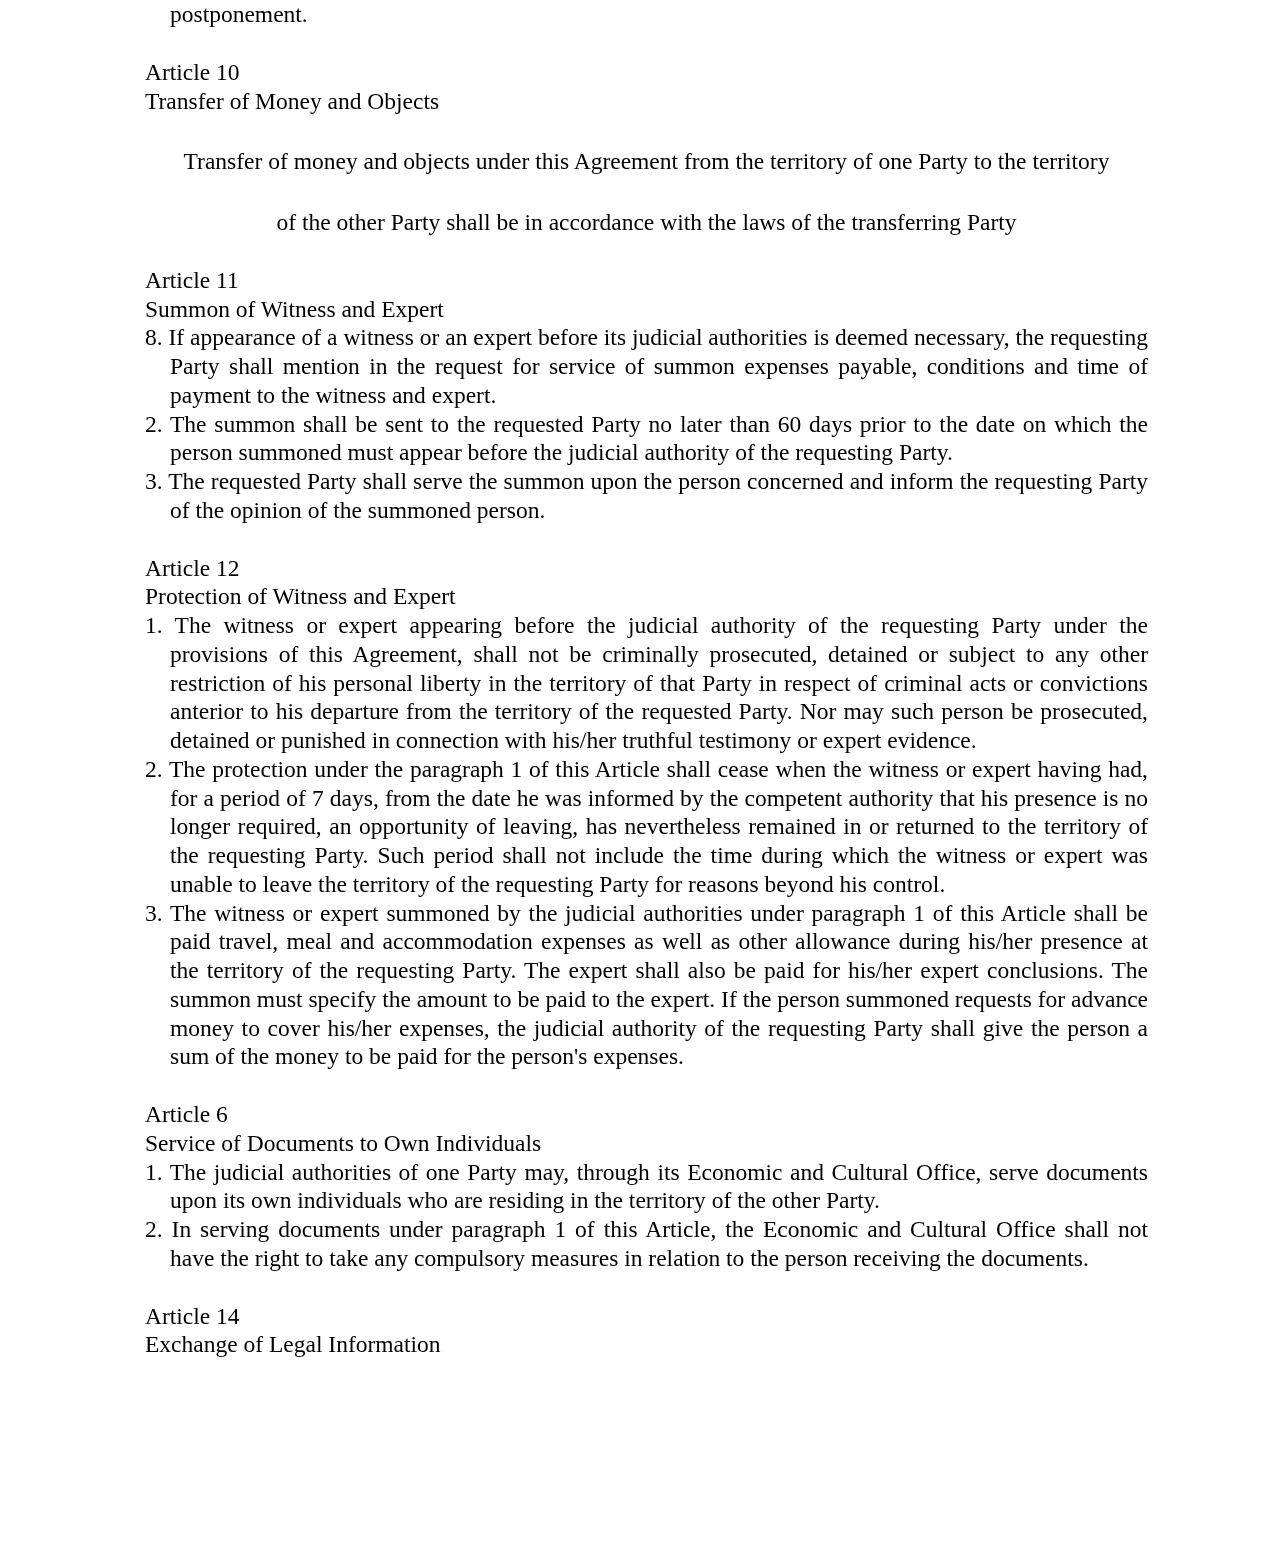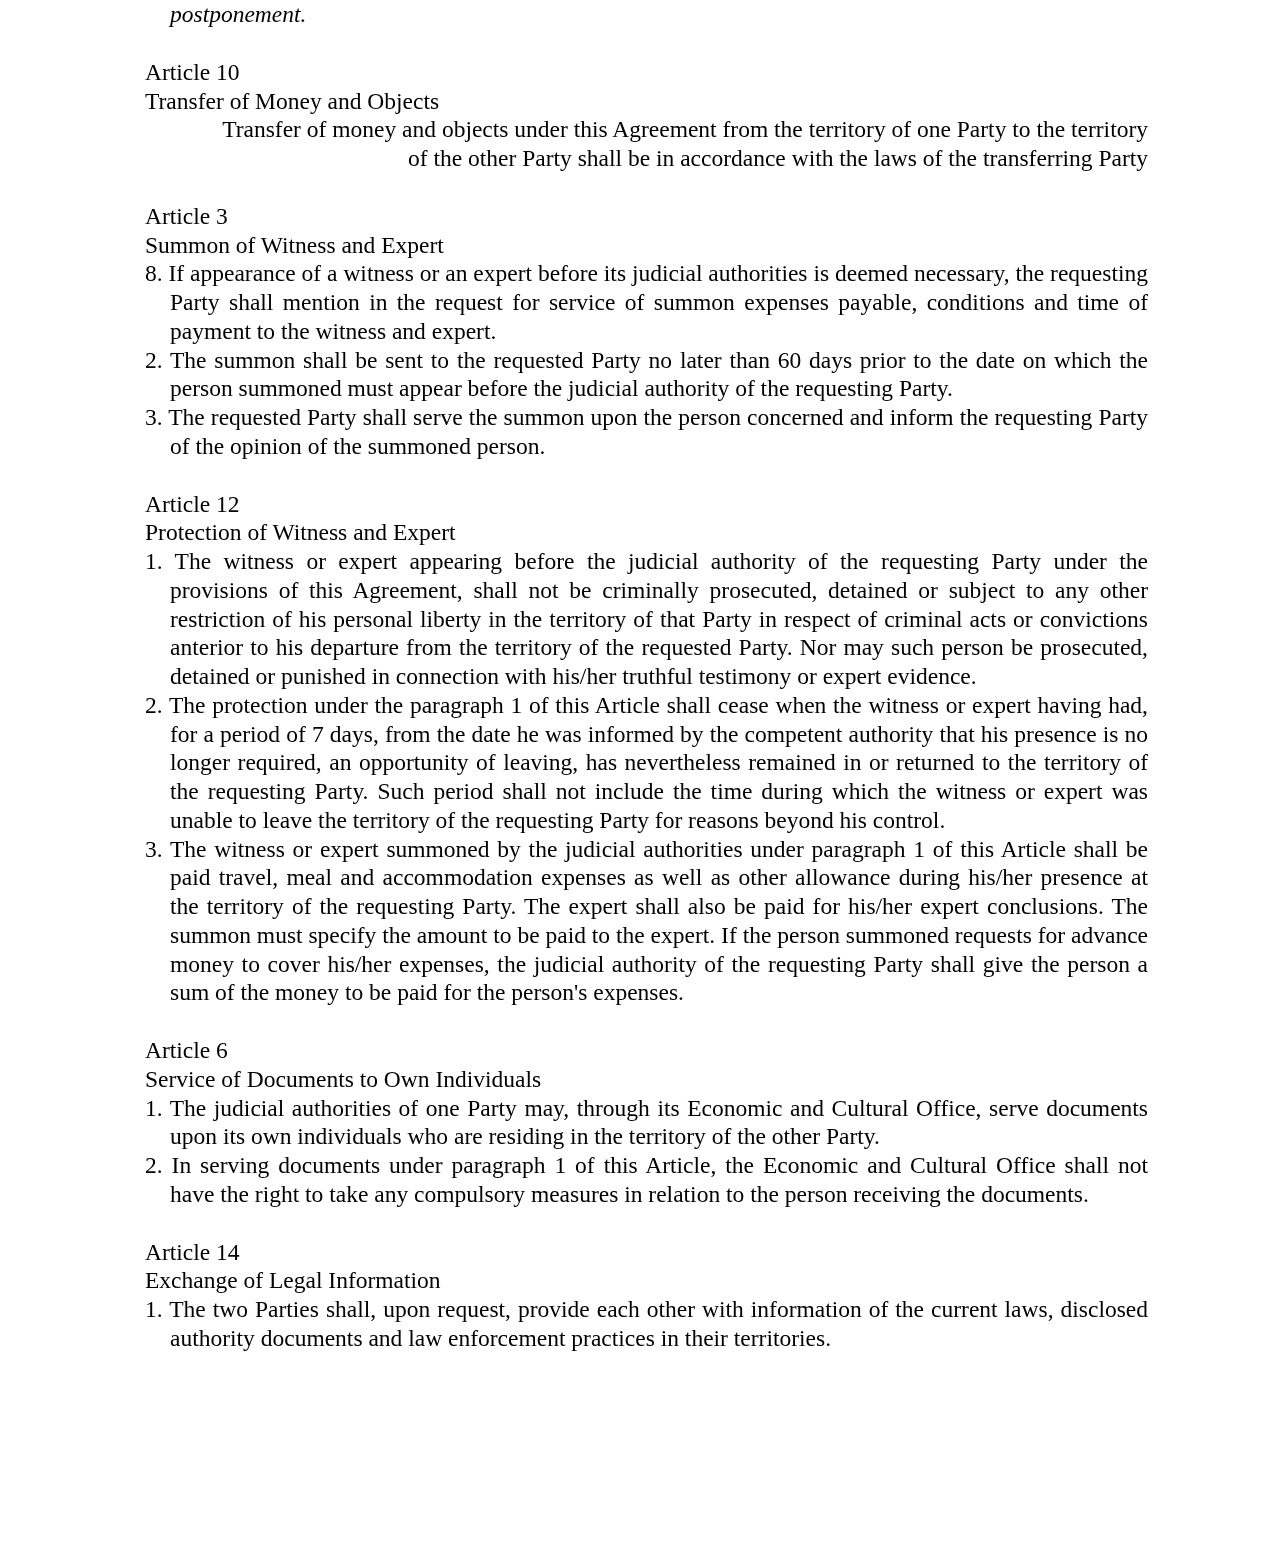--- a/index.html
+++ b/index.html
@@ -15,32 +15,31 @@
     }
     .page {
       position: absolute;
       left: 145px;
       top: 0;
       width: 1003px;
     }
     .continuation {
       padding-left: 25px;
       margin: 0;
-      font-style: italic;
     }
     .article { margin-top: 29px; }
     .article-num, .article-title {
       font-weight: normal;
       margin: 0;
     }
     .para {
       margin: 0;
       text-align: justify;
     }
-    .para.plain { text-align: right; }
+    .para.plain { text-align: center; margin-top: 32px; }
     .item {
       margin: 0;
       padding-left: 25px;
       text-indent: -25px;
       text-align: justify;
     }
   </style>
 </head>
 <body>
 
@@ -49,21 +48,21 @@
   <p class="continuation">postponement.</p>
 
   <section class="article">
     <p class="article-num">Article 10</p>
     <p class="article-title">Transfer of Money and Objects</p>
     <p class="para plain">Transfer of money and objects under this Agreement from the territory of one Party to the territory</p>
     <p class="para plain">of the other Party shall be in accordance with the laws of the transferring Party</p>
   </section>
 
   <section class="article">
-    <p class="article-num">Article 3</p>
+    <p class="article-num">Article 11</p>
     <p class="article-title">Summon of Witness and Expert</p>
     <p class="item">8. If appearance of a witness or an expert before its judicial authorities is deemed necessary, the requesting Party shall mention in the request for service of summon expenses payable, conditions and time of payment to the witness and expert.</p>
     <p class="item">2. The summon shall be sent to the requested Party no later than 60 days prior to the date on which the person summoned must appear before the judicial authority of the requesting Party.</p>
     <p class="item">3. The requested Party shall serve the summon upon the person concerned and inform the requesting Party of the opinion of the summoned person.</p>
   </section>
 
   <section class="article">
     <p class="article-num">Article 12</p>
     <p class="article-title">Protection of Witness and Expert</p>
     <p class="item">1. The witness or expert appearing before the judicial authority of the requesting Party under the provisions of this Agreement, shall not be criminally prosecuted, detained or subject to any other restriction of his personal liberty in the territory of that Party in respect of criminal acts or convictions anterior to his departure from the territory of the requested Party. Nor may such person be prosecuted, detained or punished in connection with his/her truthful testimony or expert evidence.</p>
@@ -74,16 +73,15 @@
   <section class="article">
     <p class="article-num">Article 6</p>
     <p class="article-title">Service of Documents to Own Individuals</p>
     <p class="item">1. The judicial authorities of one Party may, through its Economic and Cultural Office, serve documents upon its own individuals who are residing in the territory of the other Party.</p>
     <p class="item">2. In serving documents under paragraph 1 of this Article, the Economic and Cultural Office shall not have the right to take any compulsory measures in relation to the person receiving the documents.</p>
   </section>
 
   <section class="article">
     <p class="article-num">Article 14</p>
     <p class="article-title">Exchange of Legal Information</p>
-    <p class="item">1. The two Parties shall, upon request, provide each other with information of the current laws, disclosed authority documents and law enforcement practices in their territories.</p>
   </section>
 
 </div>
 
 </body></html>

